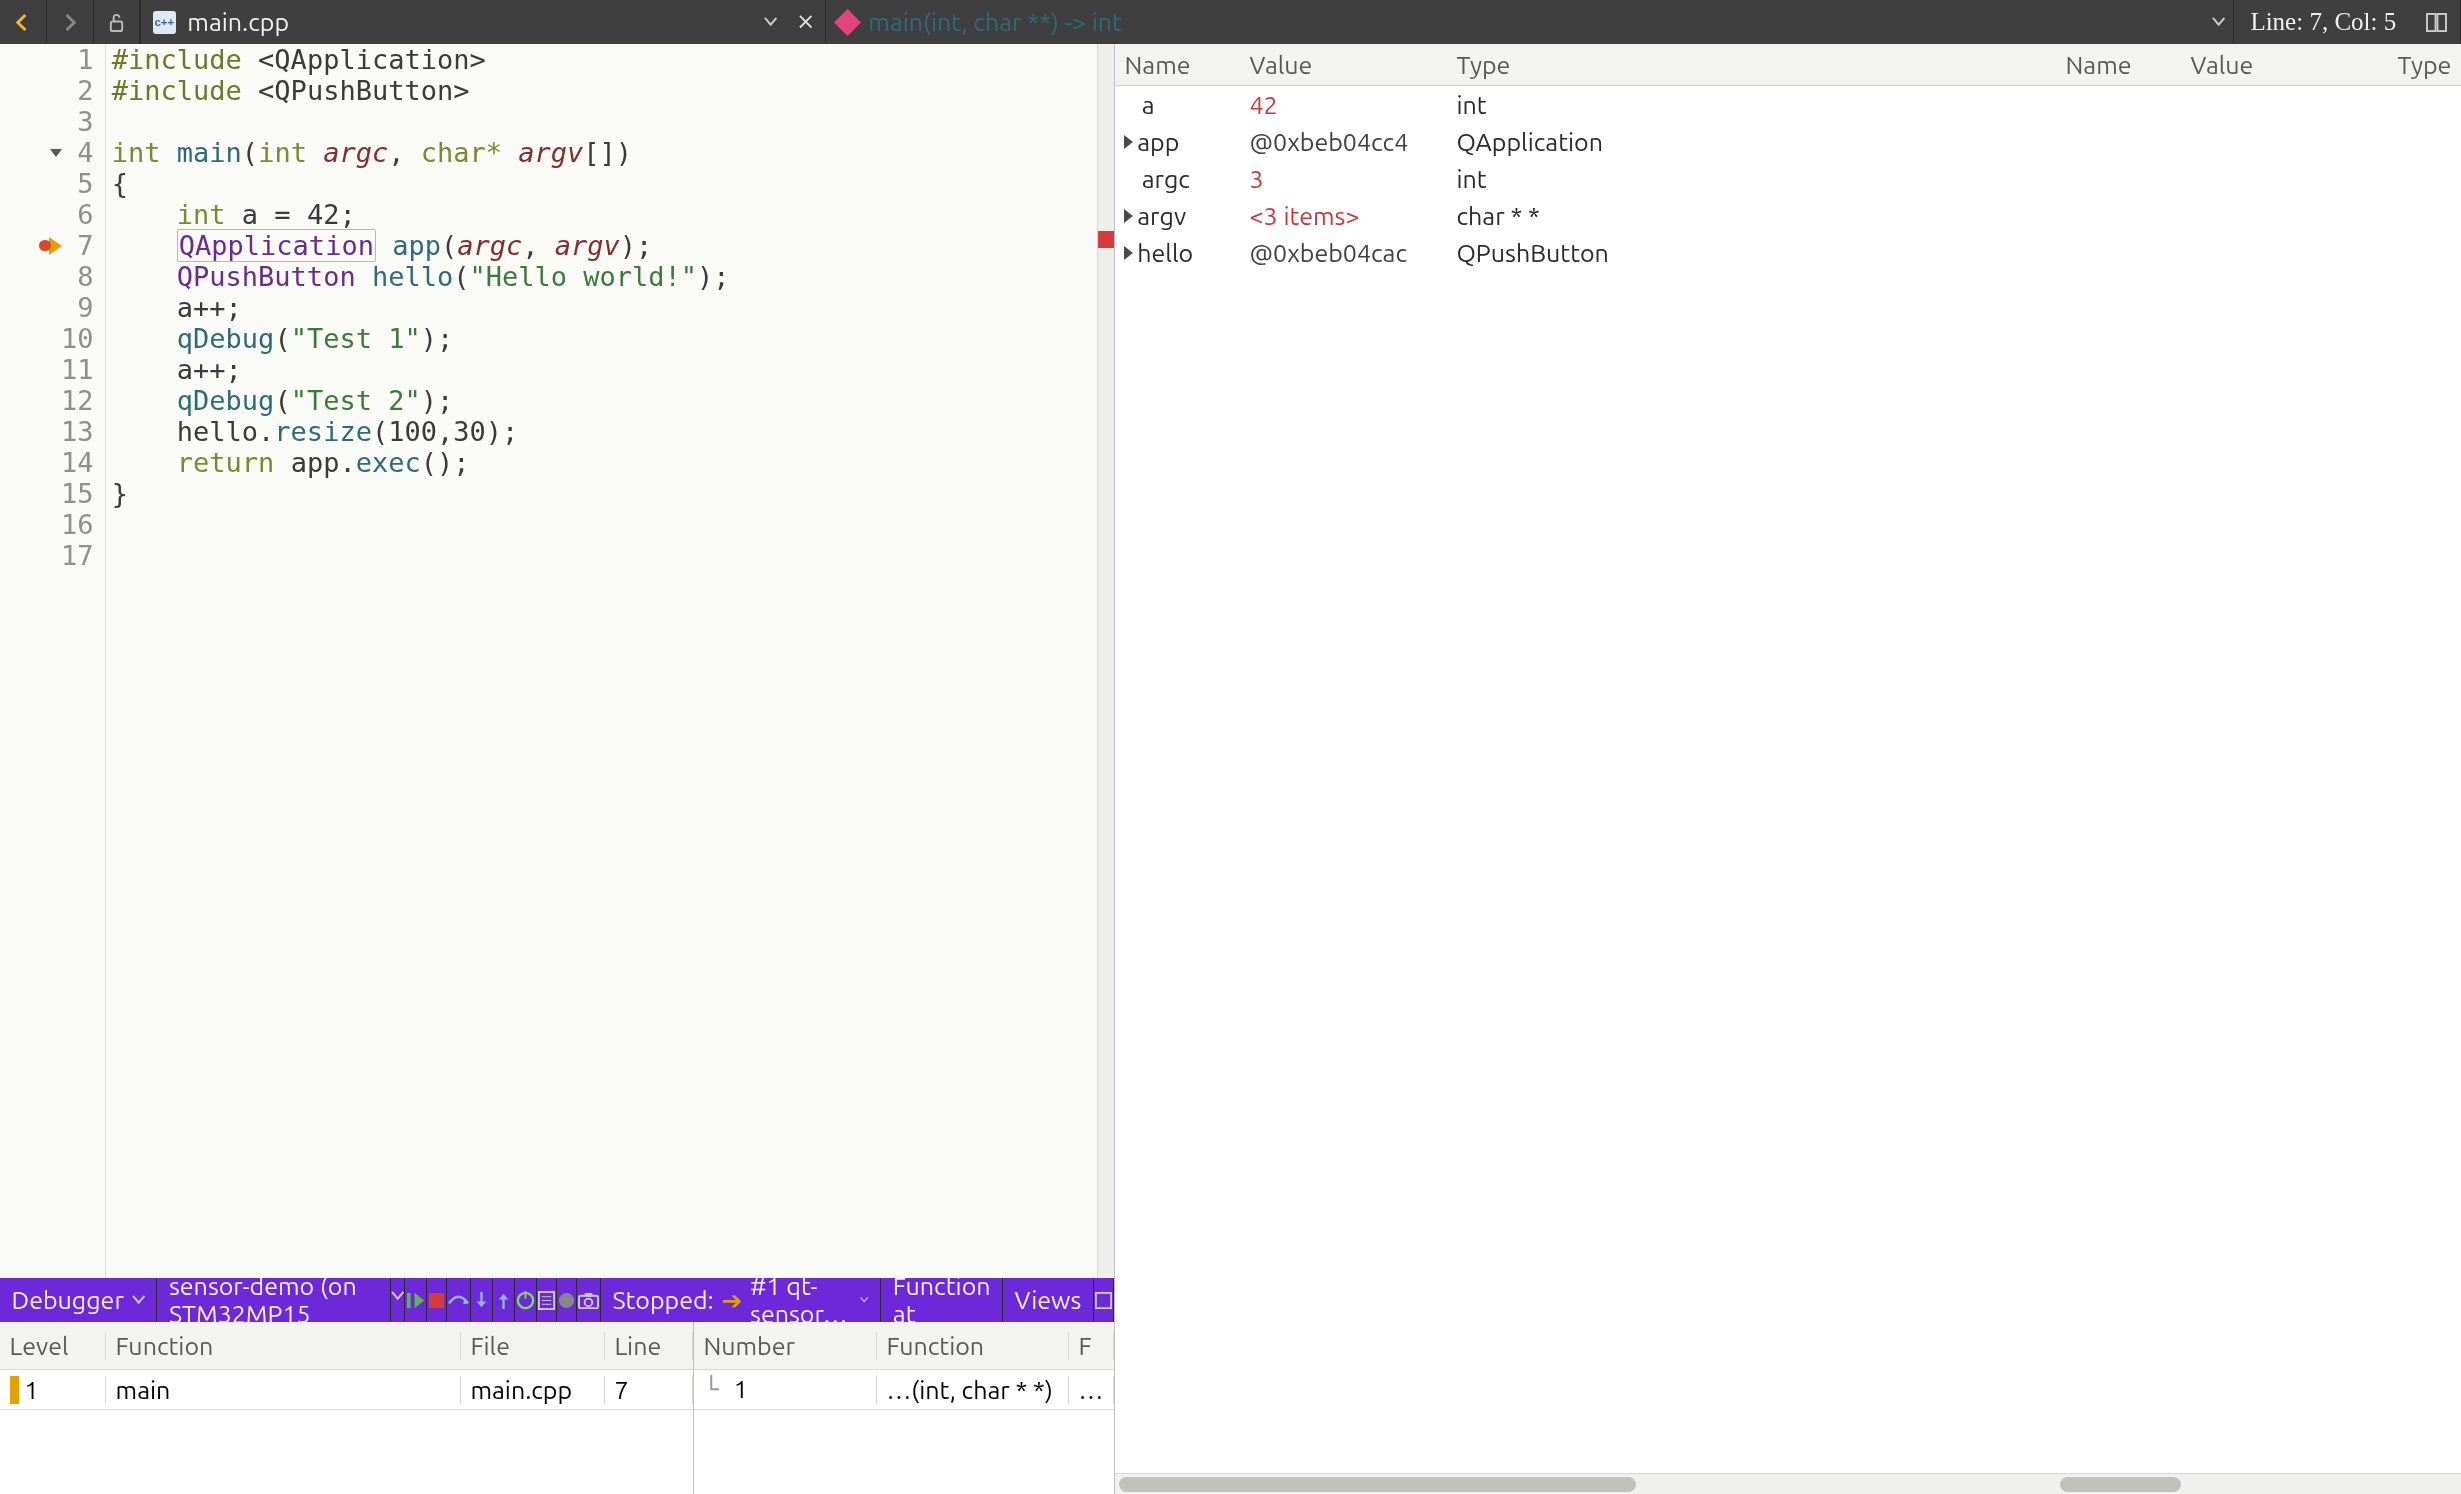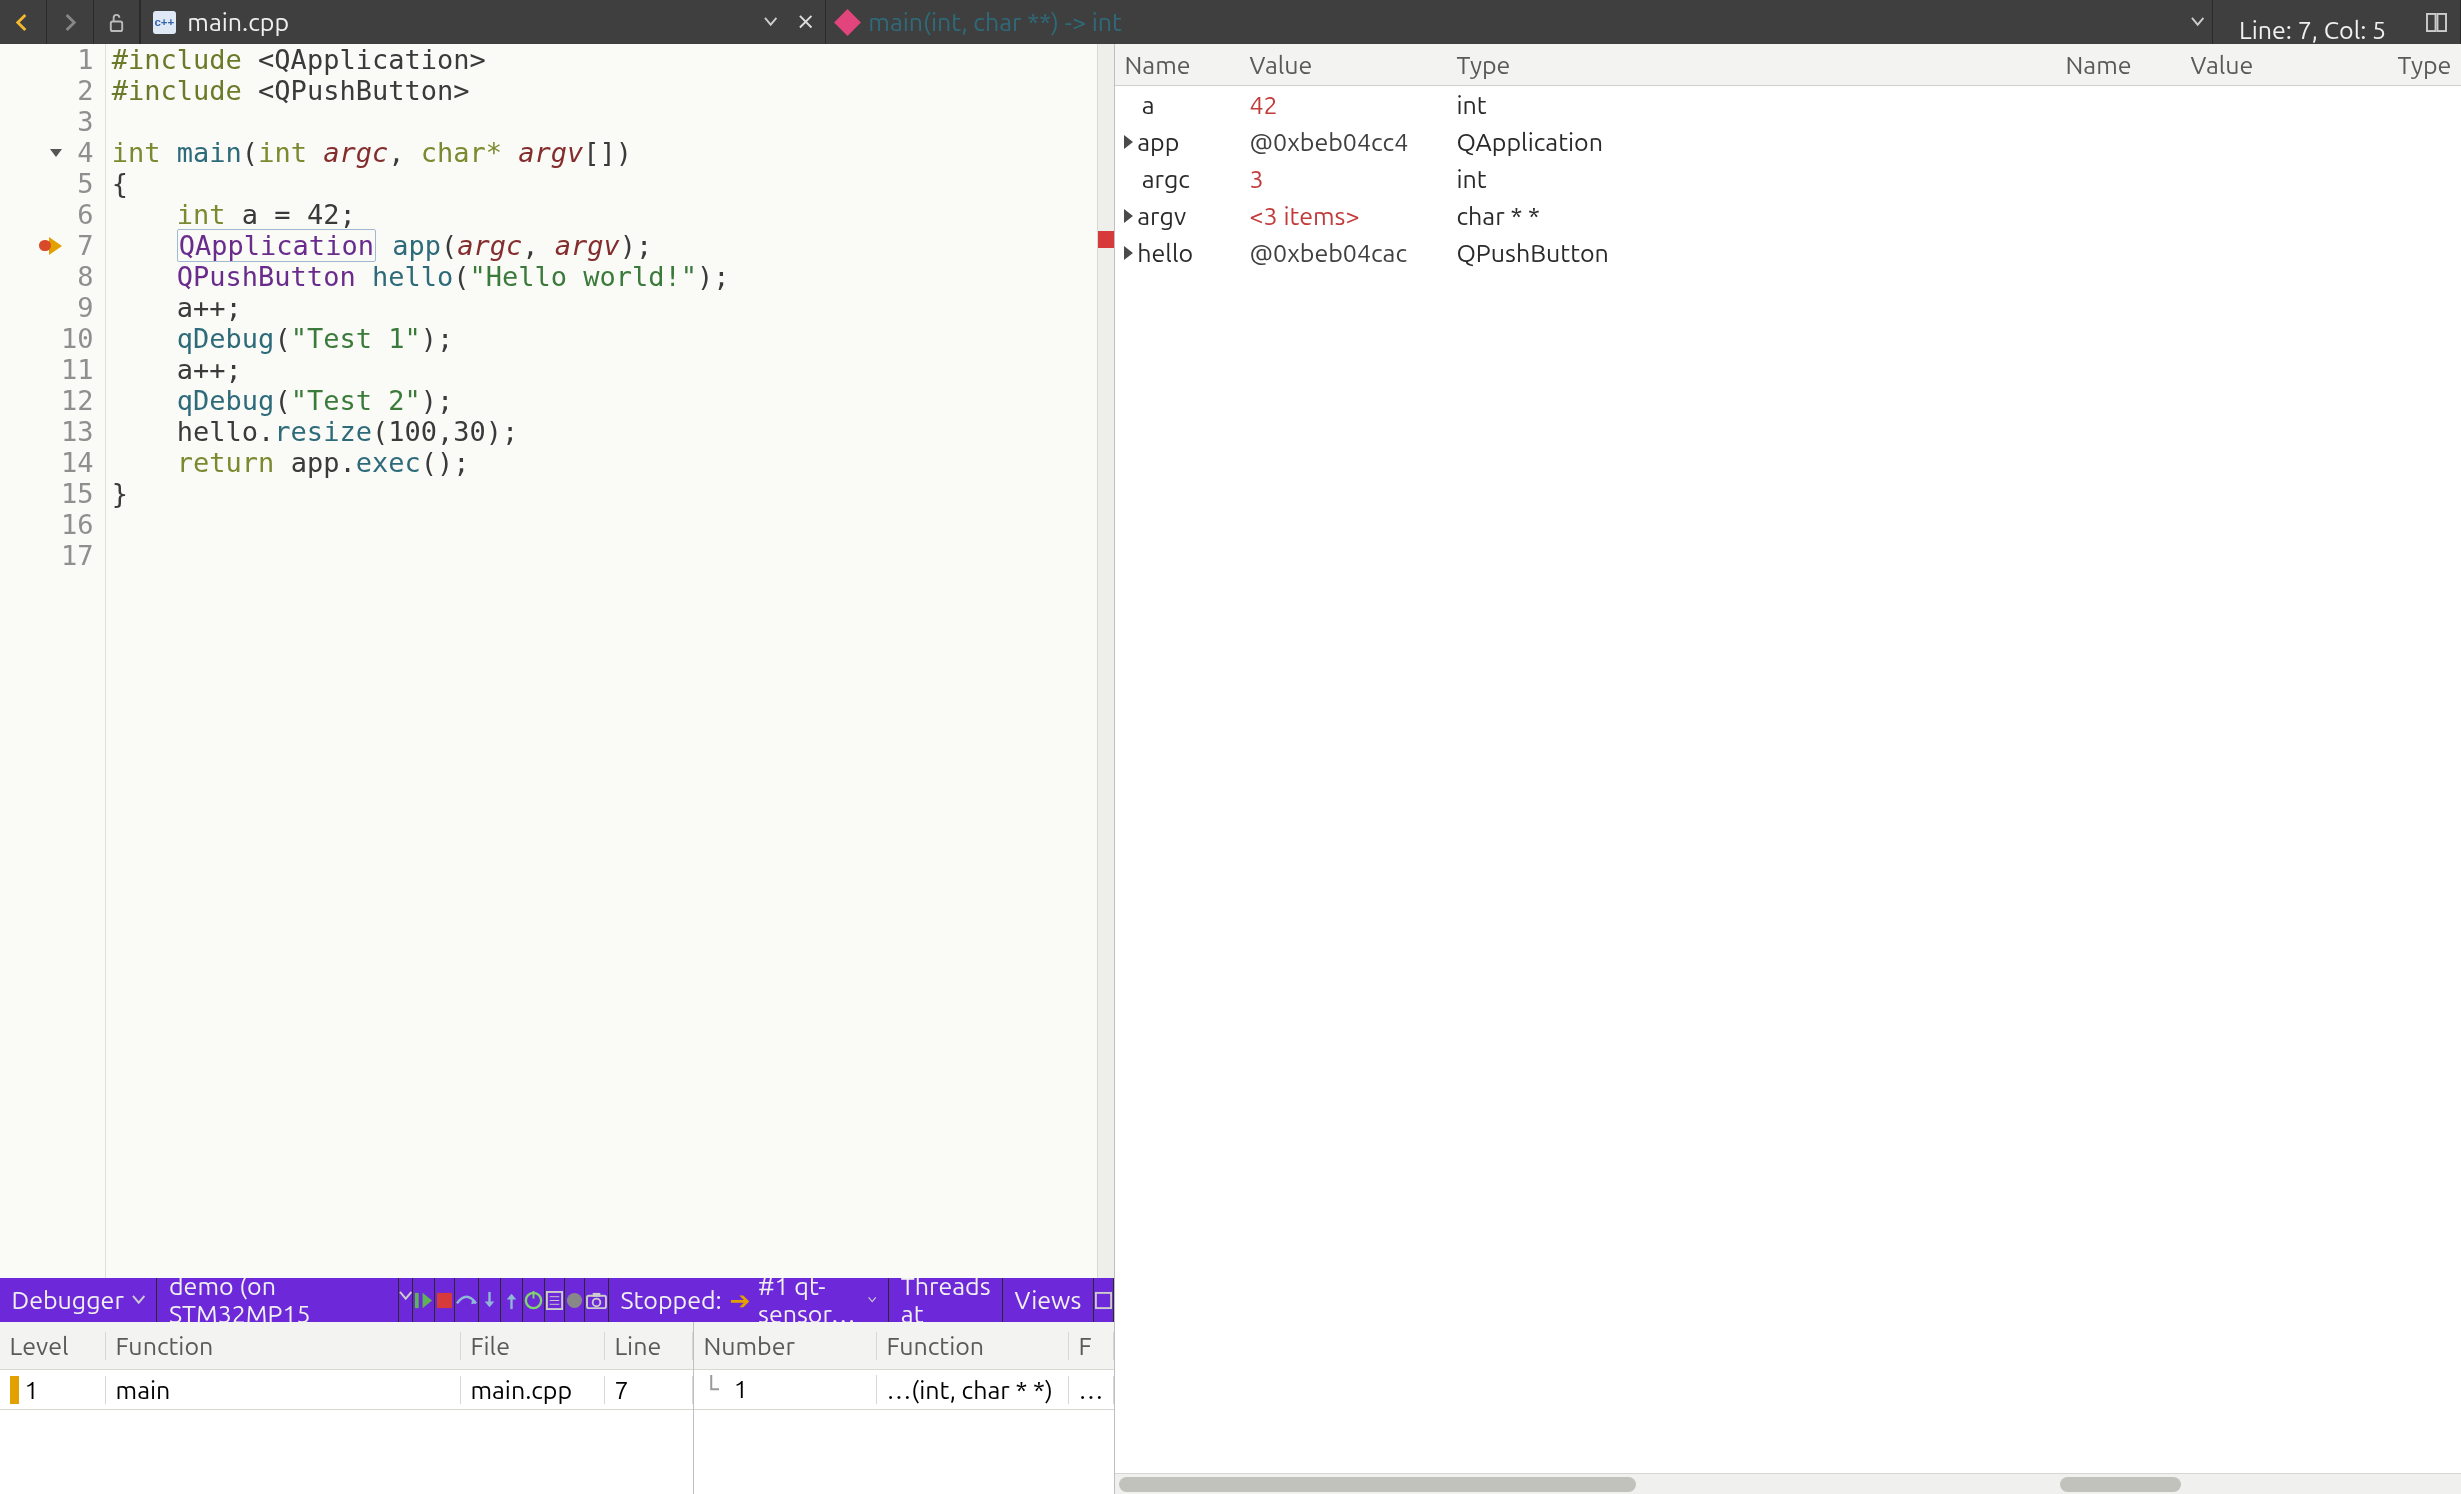--- a/index.html
+++ b/index.html
@@ -38,22 +38,23 @@
 .top-toolbar .tab.file { flex: 0 0 615px; }
 .top-toolbar .tab.func { flex: 1 1 auto; }
 .top-toolbar .sep { width: 1px; background: #2a2a2a; }
 .top-toolbar .drop {
   width: 29px; display: flex; align-items: center; justify-content: center;
 }
 .top-toolbar .close {
   width: 40px; display: flex; align-items: center; justify-content: center;
 }
 .top-toolbar .status {
-  padding: 0 26px; display: flex; align-items: flex-end;
+  padding: 0 16px; display: flex; align-items: center;
   border-left: 1px solid #2a2a2a;
+  font-family: Liberation Serif, serif;
 }
 .icon-cpp {
   width: 23px; height: 23px; background: #dfe9f5; border-radius: 2.9px;
   display: flex; align-items: center; justify-content: center;
   font-size: 11.5px; color: #3366aa; font-weight: bold;
   font-family: sans-serif;
 }
 .icon-pink {
   width: 19px; height: 19px; background: #e2447c; transform: rotate(45deg);
 }
@@ -529,21 +530,21 @@
       </div>
       <div class="sect">
         <span>Stopped:</span>
         <span class="thread-arrow">➔</span>
         <span>#1 qt-sensor…</span>
         <svg width="13.4" height="9.6" viewBox="0 0 14 10">
             <path d="M1 1 L7 8 L13 1" stroke="#ccc" stroke-width="2" fill="none"></path>
           </svg>
       </div>
       <div class="sect">
-        <span>Threads at</span>
+        <span>Function at</span>
       </div>
       <div class="sect">
         <span>Views</span>
       </div>
       <div class="ibtn">
         <svg width="19" height="19" viewBox="0 0 20 20">
             <rect x="2" y="2" width="16" height="16" fill="none" stroke="#ccc" stroke-width="2"></rect>
           </svg>
       </div>
     </div>

